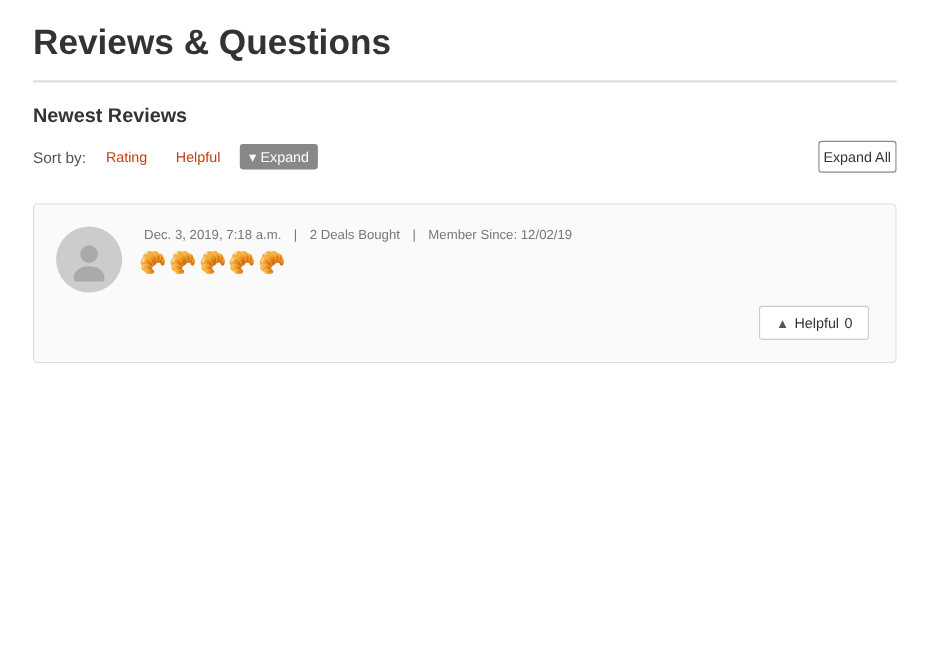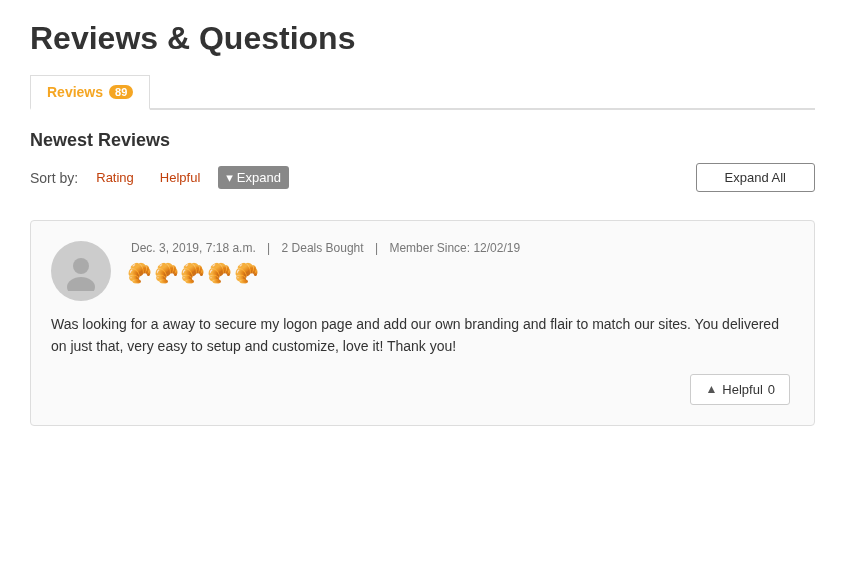--- a/index.html
+++ b/index.html
@@ -93,21 +93,21 @@
       border-radius: 3px;
       display: flex;
       align-items: center;
       gap: 4px;
     }
 
     .expand-all-btn {
       border: 1px solid #888;
       background: #fff;
       color: #333;
-      padding: 6px 28px;
+      padding: 6px 4px;
       font-size: 13px;
       cursor: pointer;
       border-radius: 3px;
     }
 
     .review-card {
       border: 1px solid #ddd;
       border-radius: 4px;
       padding: 20px 24px 20px 20px;
       background: #fafafa;
@@ -232,24 +232,20 @@
       border-radius: 3px;
     }
   </style>
 </head>
 <body>
 
 <h1>Reviews &amp; Questions</h1>
 
 <div style="margin-top:16px;">
   <div class="tabs-container">
-    <button class="tab active">
-      <span>Reviews</span>
-      <span class="badge">89</span>
-    </button>
   </div>
 </div>
 
 <h2 class="section-title">Newest Reviews</h2>
 
 <div class="sort-row">
   <div class="sort-left">
     <span class="sort-label">Sort by:</span>
     <button class="sort-option">Rating</button>
     <button class="sort-option">Helpful</button>
@@ -280,21 +276,20 @@
       <div class="stars">
         <span class="star">🥐</span>
         <span class="star">🥐</span>
         <span class="star">🥐</span>
         <span class="star">🥐</span>
         <span class="star">🥐</span>
       </div>
     </div>
   </div>
 
-  <div class="review-body">Was looking for a away to secure my logon page and add our own branding and flair to match our sites. You delivered on just that, very easy to setup and customize, love it! Thank you!</div>
 
   <div class="review-actions">
     <button class="helpful-btn">
       <span class="up-arrow">▲</span>
       <span>Helpful</span>
       <span>0</span>
     </button>
   </div>
 </div>
 

